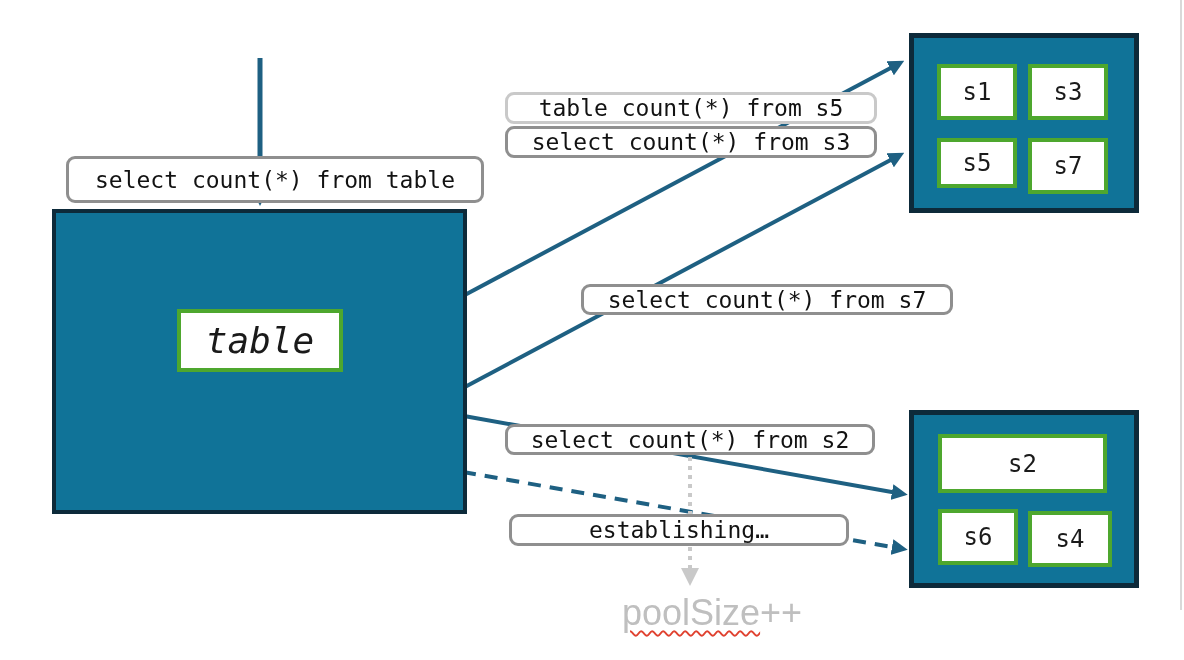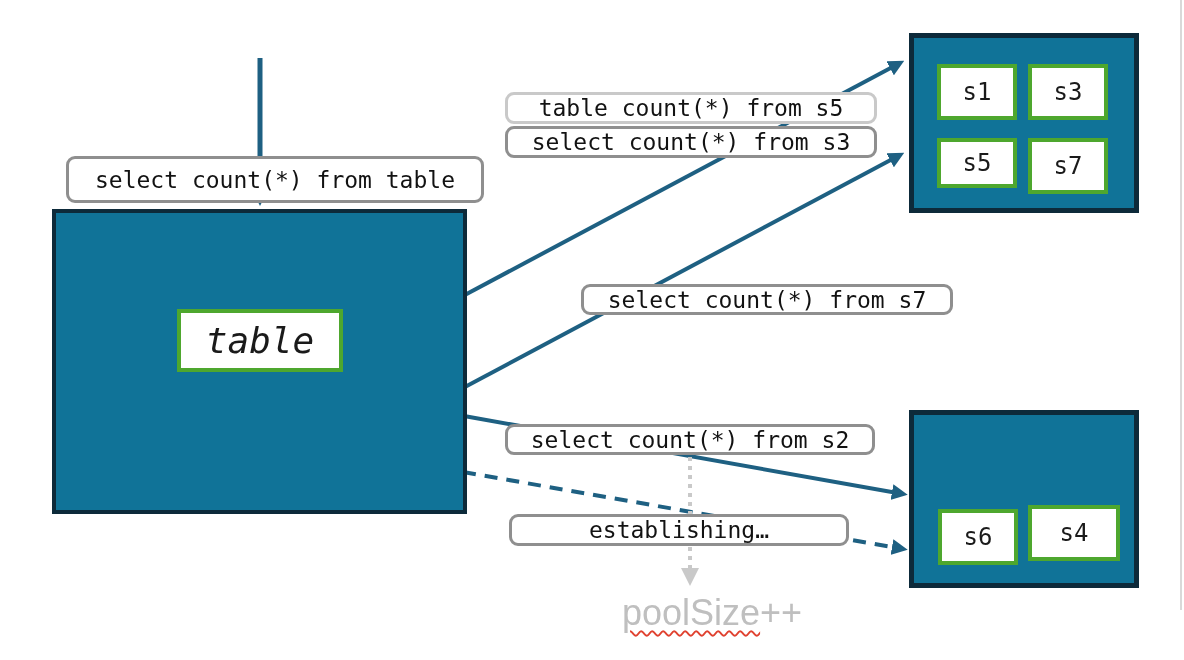--- a/index.html
+++ b/index.html
@@ -101,24 +101,27 @@
     </div>
     <div class="abs shard" style="left:23px;top:100px;width:80px;height:50px;">
       <span>s5</span>
     </div>
     <div class="abs shard" style="left:114px;top:100px;width:80px;height:56px;">
       <span>s7</span>
     </div>
   </div>
 
   <div class="abs tealbox shardbox" style="left:909px;top:410px;width:230px;height:178px;">
+    <div class="abs shard" style="left:24px;top:19px;width:169px;height:59px;">
+      <span>s2</span>
+    </div>
     <div class="abs shard" style="left:24px;top:94px;width:80px;height:56px;">
       <span>s6</span>
     </div>
-    <div class="abs shard" style="left:114px;top:90px;width:92px;height:56px;">
+    <div class="abs shard" style="left:114px;top:96px;width:84px;height:56px;">
       <span>s4</span>
     </div>
   </div>
 
   <div class="abs qlabel" style="left:66px;top:108px;width:418px;height:47px;margin-top:48px;">
     <span>select count(*) from table</span>
   </div>
 
   <div class="abs qlabel light" style="left:505px;top:92px;width:372px;height:32px;">
     <span>table count(*) from s5</span>

